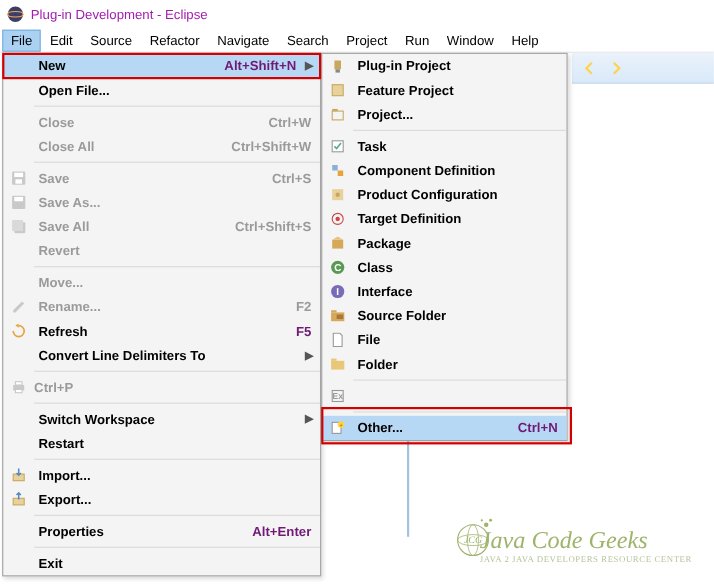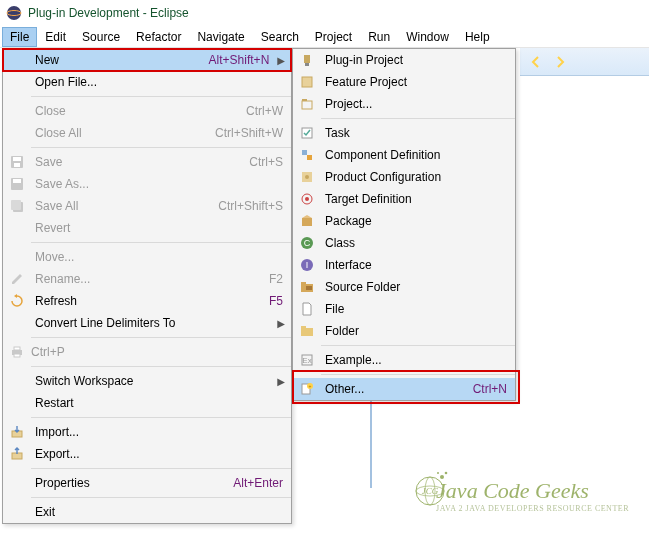--- a/index.html
+++ b/index.html
@@ -17,21 +17,21 @@
       display: flex;
       align-items: center;
       padding-left: 6px;
       background: #fff;
     }
     .titlebar-icon {
       width: 16px; height: 16px;
       margin-right: 6px;
       display: inline-flex; align-items: center; justify-content: center;
     }
-    .titlebar-text { color: #14532d; }
+    .titlebar-text { color: #a21caf; }
 
     .menubar {
       height: 22px;
       display: flex;
       align-items: center;
       background: #fff;
       padding-left: 2px;
       border-bottom: 1px solid #e5e5e5;
     }
     .menubar-item {
@@ -64,20 +64,21 @@
       background: #f4f4f4;
       border: 1px solid #a0a0a0;
       box-shadow: 2px 2px 4px rgba(0,0,0,.15);
       z-index: 20;
     }
     .menu-row {
       display: flex;
       align-items: center;
       height: 22px;
       position: relative;
+      font-weight: bold;
     }
     .menu-icon-col {
       width: 28px;
       display: flex;
       align-items: center;
       justify-content: center;
       flex-shrink: 0;
     }
     .menu-label { flex: 1; padding-left: 4px; }
     .menu-accel { padding-right: 8px; color: #701a75; }
@@ -462,21 +463,20 @@
     <span class="menu-label">Folder</span>
   </div>
   <div class="menu-sep"></div>
   <div class="menu-row">
     <span class="menu-icon-col">
         <svg width="14" height="14" viewBox="0 0 14 14">
           <rect x="2" y="2" width="10" height="10" fill="none" stroke="#999"></rect>
           <text x="7" y="10" text-anchor="middle" font-size="8" fill="#999">Ex</text>
         </svg>
       </span>
-    <span class="menu-label">Example...</span>
   </div>
   <div class="menu-sep"></div>
   <div class="menu-row highlighted">
     <span class="menu-icon-col">
         <svg width="14" height="14" viewBox="0 0 14 14">
           <rect x="2" y="2" width="8" height="10" fill="#fff" stroke="#999"></rect>
           <circle cx="10" cy="4" r="3" fill="#ffd24a"></circle>
           <text x="10" y="6" text-anchor="middle" font-size="5" fill="#a87800">+</text>
         </svg>
       </span>

